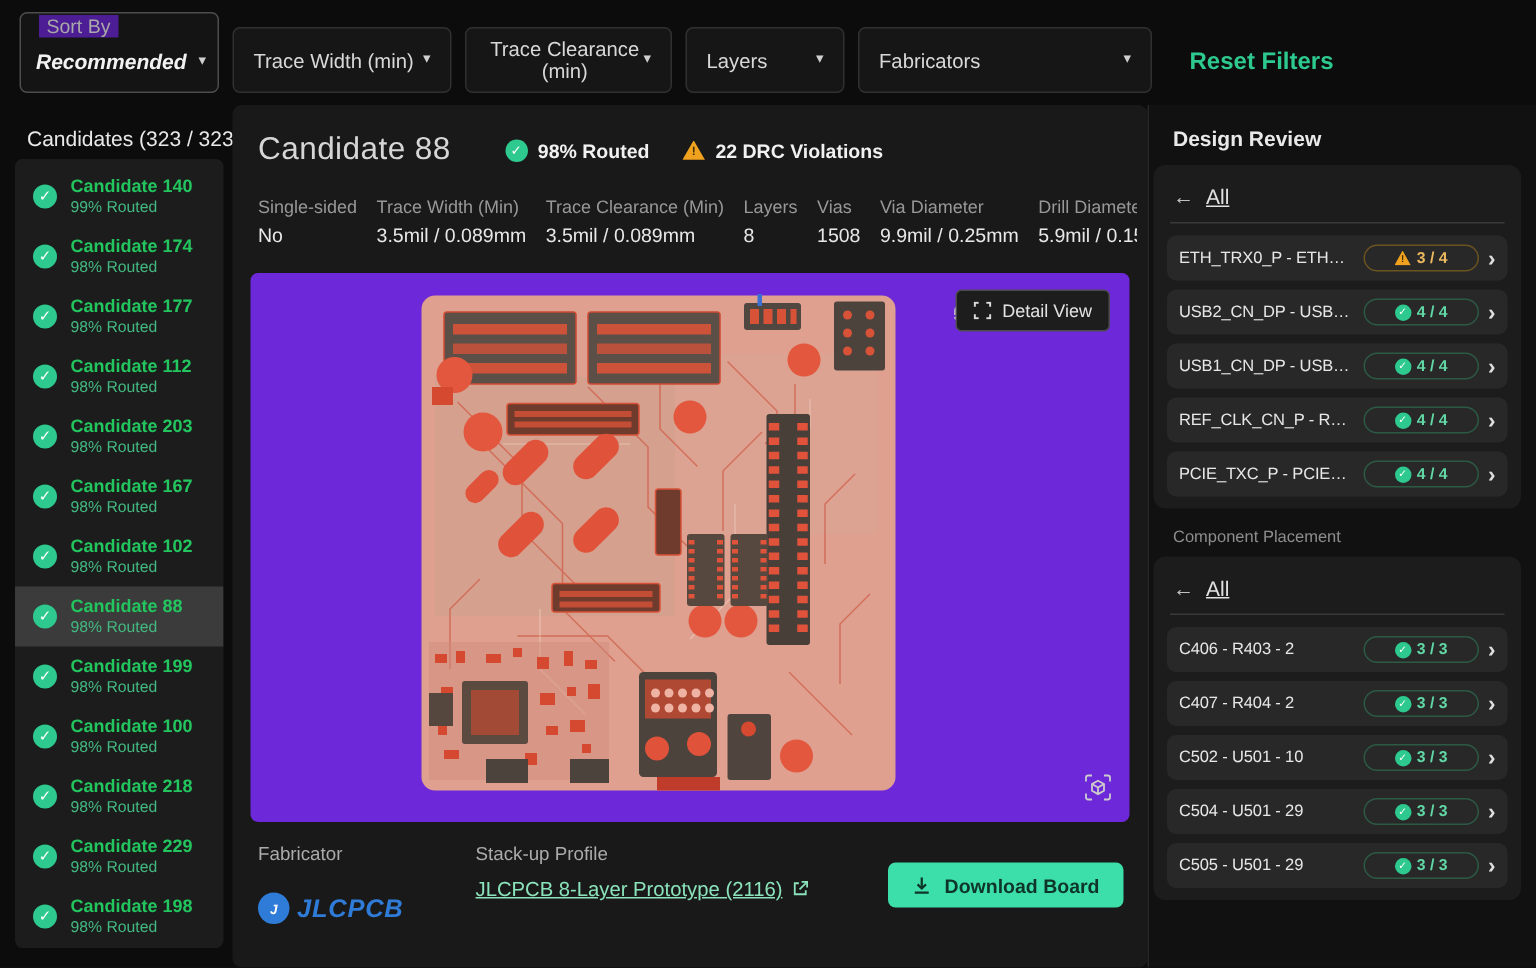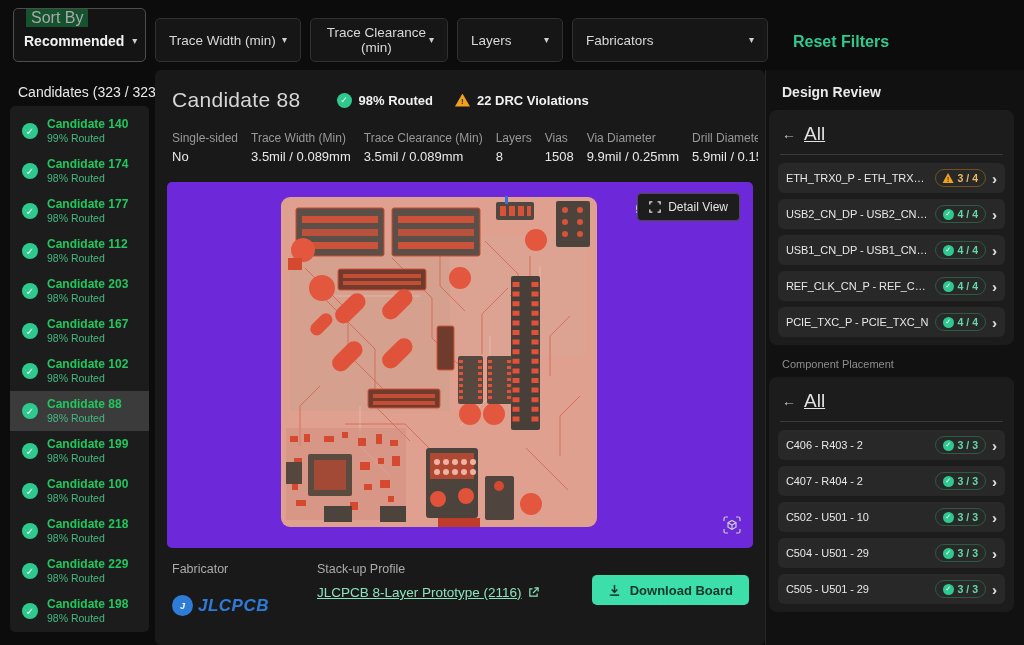--- a/index.html
+++ b/index.html
@@ -5,23 +5,23 @@
   :root{
     --accent-green:#2ec98f; --routed-green:#43b981; --warning-orange:#f0a11e;
     --link-green:#8be3bb; --download-teal:#3cdfa9; --logo-blue:#2f7cd8;
   }
   *{box-sizing:border-box;margin:0;padding:0;font-family:"Liberation Sans","DejaVu Sans",sans-serif;}
   html,body{width:1024px;height:645px;overflow:hidden;background:#0c0c0c;position:relative;}
   button{background:none;border:none;cursor:pointer;font:inherit;color:inherit;}
 
   
   .sortby{position:absolute;left:13px;top:8px;width:133px;height:54px;border:1px solid #4d4d4d;border-radius:5px;background:#141414;padding:1px 10px 6px 10px;text-align:left;}
-  .sortby .legend{display:inline-block;position:relative;top:-8px;left:2px;background:#14532d;padding:0 5px;font-size:16px;color:#a9a9a9;}
+  .sortby .legend{display:inline-block;position:relative;top:-8px;left:2px;background:#4c1d95;padding:0 5px;font-size:13px;color:#a9a9a9;}
   .sortby .value-row{display:flex;align-items:center;gap:8px;margin-top:-2px;}
-  .sortby .value{font-size:14px;font-weight:700;color:#f2f2f2;}
+  .sortby .value{font-size:14px;font-weight:700;color:#f2f2f2;font-style:italic;}
   .caret{font-size:10px;color:#cfcfcf;line-height:1;}
   .filters{position:absolute;left:155px;top:18px;display:flex;gap:9px;}
   .filter-btn{height:44px;background:#161616;border:1px solid #303030;border-radius:5px;display:flex;align-items:center;justify-content:space-between;padding:0 13px;color:#d8d8d8;font-size:13.5px;}
   .filter-btn:nth-child(1){width:146px;}
   .filter-btn:nth-child(2){width:138px;}
   .filter-btn:nth-child(3){width:106px;}
   .filter-btn:nth-child(4){width:196px;}
   .reset-filters{position:absolute;left:793px;top:33px;color:var(--accent-green,#2ec98f);font-size:16px;font-weight:600;}
 
   
@@ -66,26 +66,26 @@
   .dl-btn{margin-left:auto;margin-top:13px;height:30px;background:var(--download-teal,#3cdfa9);border-radius:5px;display:flex;align-items:center;gap:9px;padding:0 16px;color:#0e3527;font-size:13px;font-weight:600;white-space:nowrap;}
 
   
   .right-bar{position:absolute;left:765px;top:70px;width:259px;height:575px;background:#111;border-left:1px solid #262626;}
   .dr-title{margin:14px 0 10px 16px;font-size:14px;font-weight:600;color:#e9e9e9;}
   .section-label{margin:2px 0 7px 16px;font-size:11px;color:#8d8d8d;white-space:nowrap;}
   .section-panel{margin:0 10px 13px 3px;background:#1c1c1c;border-radius:8px;padding:8px 9px 8px 9px;}
   .all-row{display:flex;align-items:center;gap:8px;padding:5px 4px 0 4px;}
   .back{color:#c2c2c2;font-size:14px;line-height:1;}
   .back::before{content:"\2190";}
-  .all-link{color:#e2e2e2;font-size:19px;font-weight:500;text-decoration:underline;cursor:pointer;}
+  .all-link{color:#e2e2e2;font-size:14px;font-weight:500;text-decoration:underline;cursor:pointer;}
   .divider{height:1px;background:#3a3a3a;margin:9px 2px 8px 2px;}
   .review-row{display:flex;align-items:center;gap:6px;height:30px;margin-bottom:6px;background:#282828;border-radius:6px;padding:0 8px;cursor:pointer;}
   .review-row:last-child{margin-bottom:0;}
   .rname{flex:1;min-width:0;overflow:hidden;text-overflow:ellipsis;white-space:nowrap;font-size:11px;font-weight:500;color:#e7e7e7;letter-spacing:-.1px;}
-  .badge{display:flex;align-items:center;gap:4px;border-radius:999px;padding:2px 7px;flex-shrink:0;font-size:10.5px;font-weight:600;white-space:nowrap;}
+  .badge{display:flex;align-items:center;gap:4px;border-radius:999px;padding:2px 20px;flex-shrink:0;font-size:10.5px;font-weight:600;white-space:nowrap;}
   .badge.ok{border:1px solid #2c5a45;color:#62d8a6;}
   .badge.warn{border:1px solid #6a5420;color:#edb95e;}
   .chev{color:#e0e0e0;font-size:15px;font-weight:700;line-height:1;flex-shrink:0;}
   .chev::before{content:"\203A";}
 </style>
 </head>
 <body>
 
 <button class="sortby">
   <span class="legend">Sort By</span>

